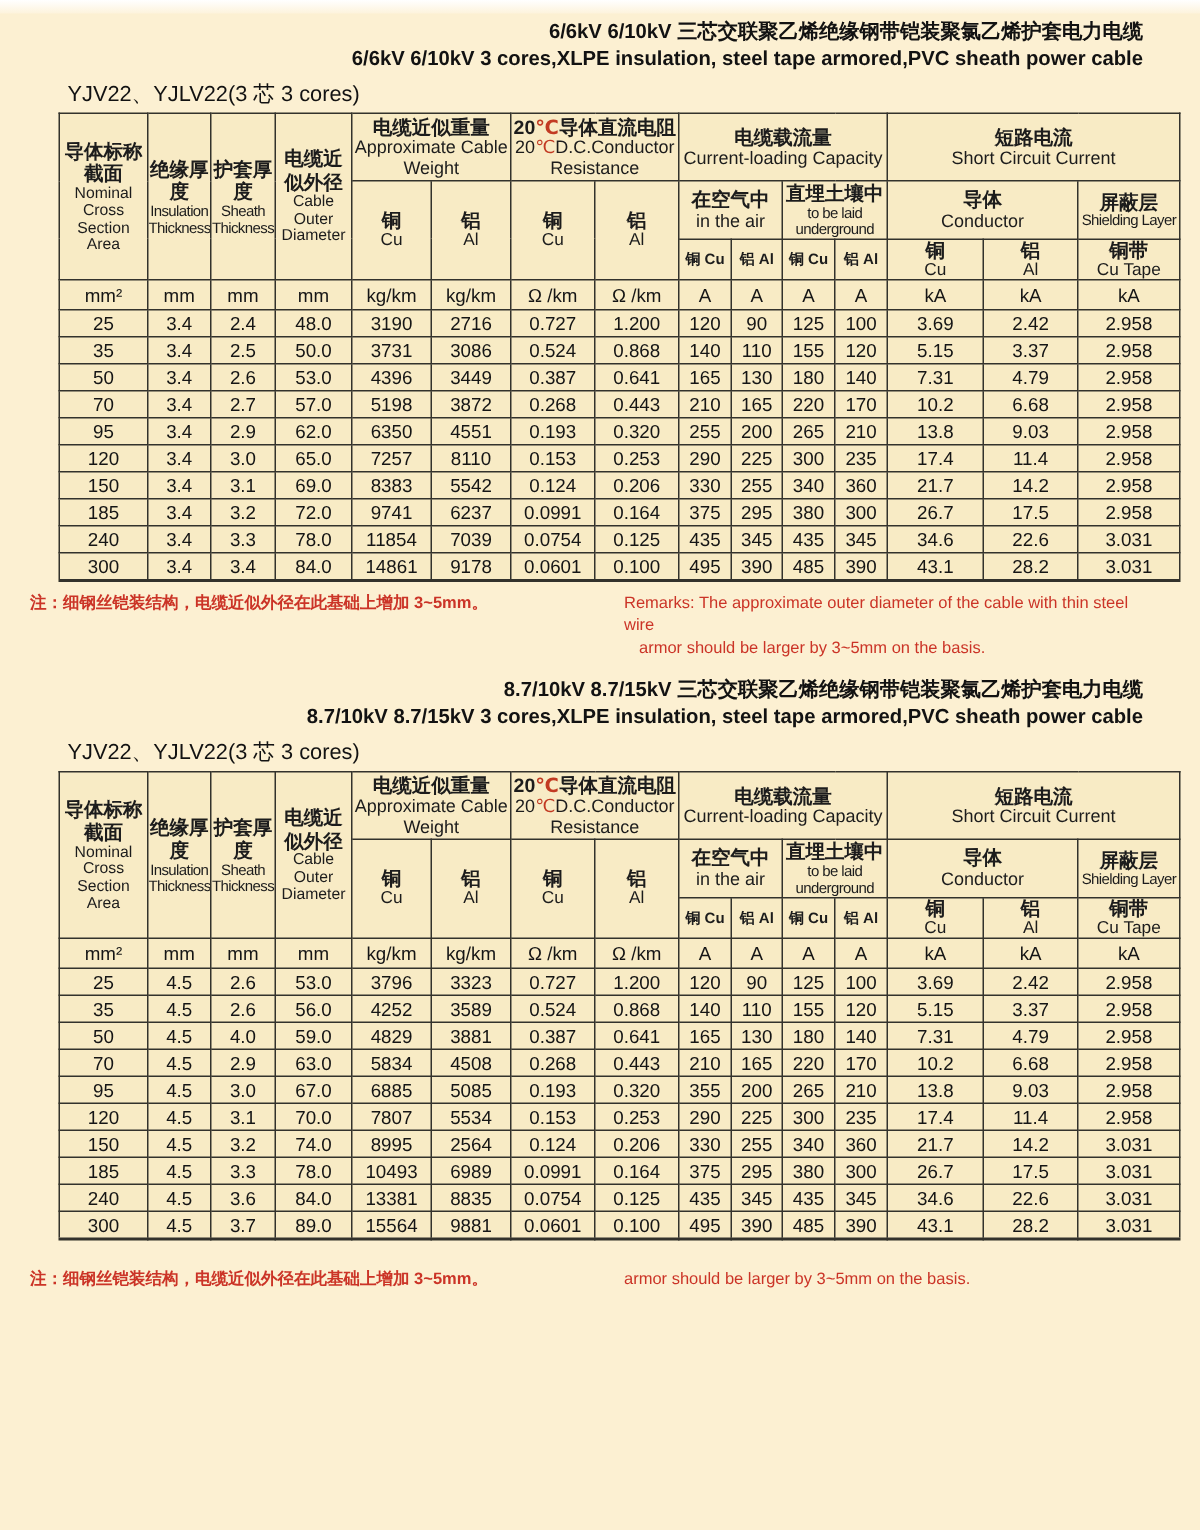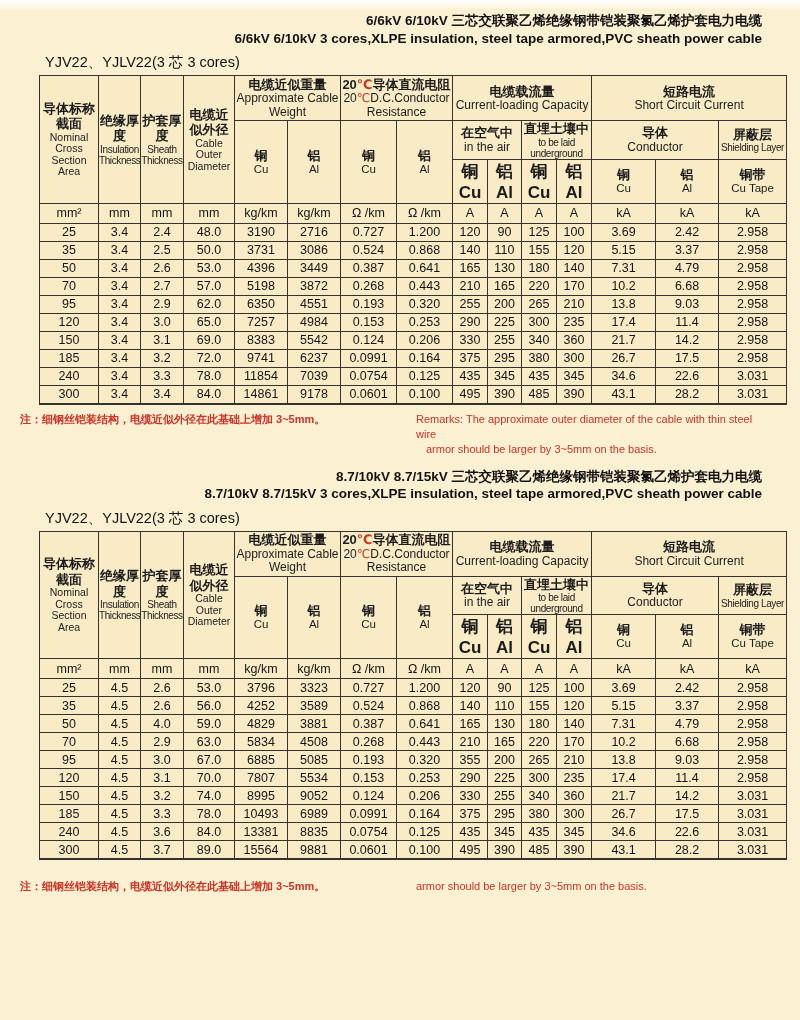--- a/index.html
+++ b/index.html
@@ -29,21 +29,21 @@
   }
   tr.h1 th{height:44px;}
   tr.h2 th{height:24px;}
   tr.h3 th{height:24px;}
   .cn{display:block;font-weight:bold;font-size:13px;line-height:15.5px;}
   .en{display:block;font-weight:normal;font-size:10.5px;line-height:11.5px;}
   .en.big{font-size:12px;line-height:13.5px;}
   .en.cond{font-size:10px;letter-spacing:-0.4px;line-height:11px;}
   .cn2{display:block;font-weight:bold;font-size:13px;line-height:14px;}
   .en2{display:block;font-weight:normal;font-size:11.5px;line-height:12.5px;}
-  .cap-sub{font-weight:bold;font-size:17px;}
+  .cap-sub{font-weight:bold;font-size:10px;}
   .deg{color:#c23a22;}
   tr.units-row td{height:19px;font-size:12.5px;}
   tbody td{height:17px;font-size:12.5px;color:#151515;}
 
   .remarks{display:flex;margin:7px 14px 0 20px;color:#cb3427;font-size:11px;line-height:15px;}
   .note-cn{width:396px;font-weight:bold;}
   .note-en{width:356px;}
   .note-en .l2.indent{padding-left:10px;}
   .gap1{height:8px;}
   .gap2{height:12px;}
@@ -267,21 +267,21 @@
         <td>13.8</td>
         <td>9.03</td>
         <td>2.958</td>
       </tr>
       <tr>
         <td>120</td>
         <td>3.4</td>
         <td>3.0</td>
         <td>65.0</td>
         <td>7257</td>
-        <td>4984</td>
+        <td>8110</td>
         <td>0.153</td>
         <td>0.253</td>
         <td>290</td>
         <td>225</td>
         <td>300</td>
         <td>235</td>
         <td>17.4</td>
         <td>11.4</td>
         <td>2.958</td>
       </tr>
@@ -597,21 +597,21 @@
         <td>17.4</td>
         <td>11.4</td>
         <td>2.958</td>
       </tr>
       <tr>
         <td>150</td>
         <td>4.5</td>
         <td>3.2</td>
         <td>74.0</td>
         <td>8995</td>
-        <td>9052</td>
+        <td>2564</td>
         <td>0.124</td>
         <td>0.206</td>
         <td>330</td>
         <td>255</td>
         <td>340</td>
         <td>360</td>
         <td>21.7</td>
         <td>14.2</td>
         <td>3.031</td>
       </tr>

